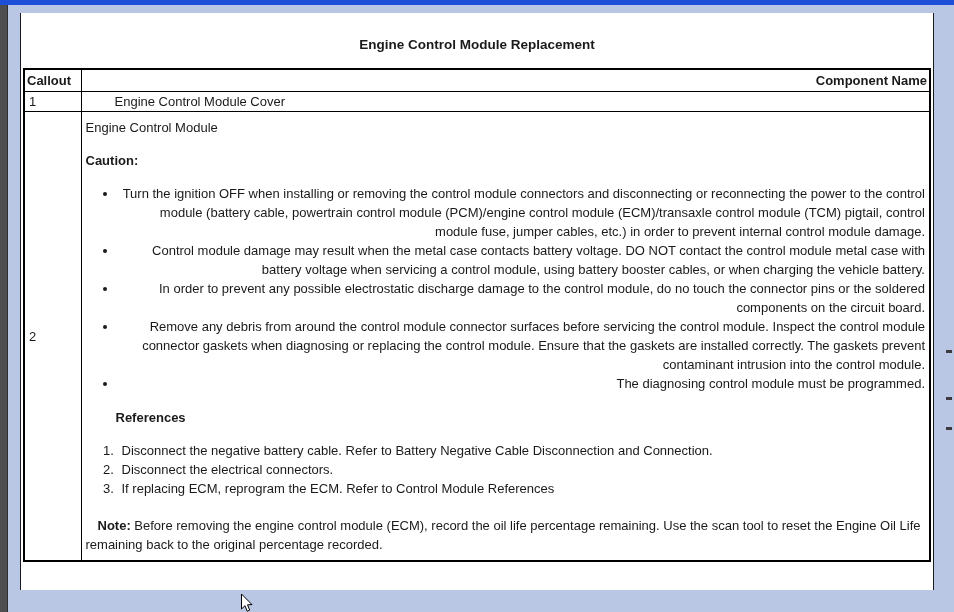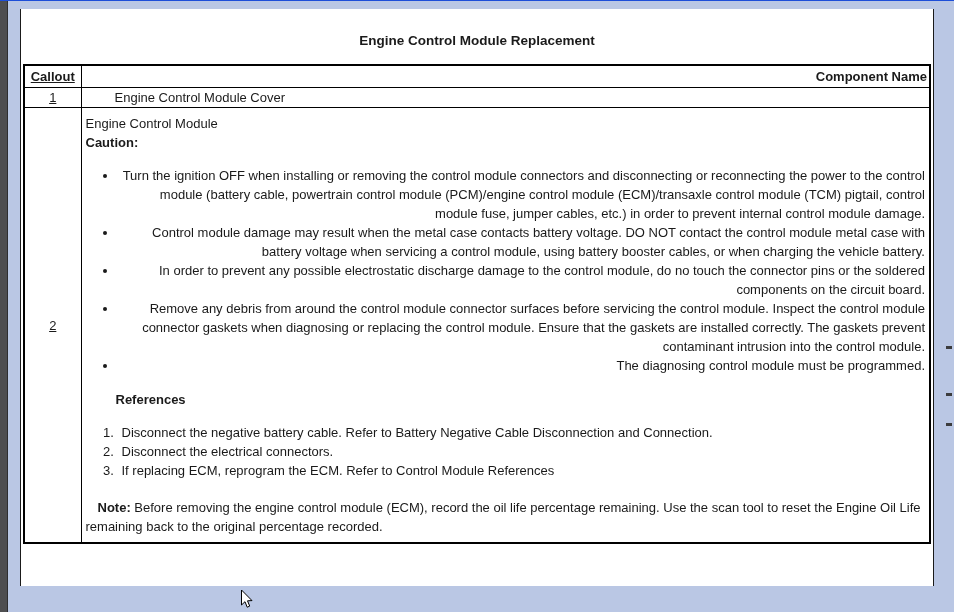--- a/index.html
+++ b/index.html
@@ -15,21 +15,21 @@
     font-family: "Liberation Sans", "DejaVu Sans", sans-serif;
     font-size: 13px;
     color: var(--text);
     background: var(--frame-blue);
   }
   .desktop {
     position: relative;
     width: 954px;
     height: 536px;
     background: var(--frame-blue);
-    border-top: 1px solid #1d4ed8;
+    border-top: 5px solid #1d4ed8;
   }
   .left-strip {
     position: absolute;
     left: 0; top: 0;
     width: 8px; height: 612px;
     background: var(--left-strip);
     border-right: 1px solid #2e2e30;
   }
   .edge-mark {
     position: absolute;
@@ -60,35 +60,35 @@
     width: calc(100% - 4px);
     margin: 0 2px;
     border: 2px solid var(--line);
     table-layout: fixed;
   }
   table.component-table th,
   table.component-table td {
     border: 1px solid var(--line);
     vertical-align: middle;
   }
-  th.col-callout, td.cell-callout { width: 57px; text-align: center; text-decoration: underline; }
+  th.col-callout, td.cell-callout { width: 57px; text-align: left; }
   th {
     font-weight: bold;
     text-align: right;
     padding: 3px 2px;
     font-size: 13px;
   }
   td { padding: 2px 4px; font-size: 13px; }
   td.cell-component { text-align: left; padding-left: 33px; }
   td.cell-details {
     vertical-align: top;
     padding: 6px 4px 6px 4px;
     line-height: 19px;
   }
-  .detail-component { }
+  .detail-component { margin-bottom: 14px; }
   .caution-label { font-weight: bold; margin-bottom: 14px; }
   ul.caution-list {
     list-style: disc outside;
     padding-left: 32px;
     margin: 0 0 15px 0;
   }
   ul.caution-list li { padding-left: 2px; text-align: right; }
   .procedure-label {
     font-weight: bold;
     margin: 0 0 14px 30px;

